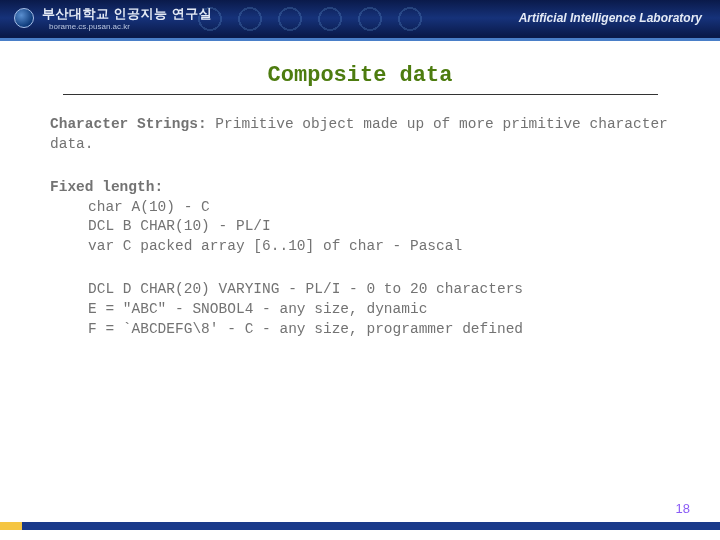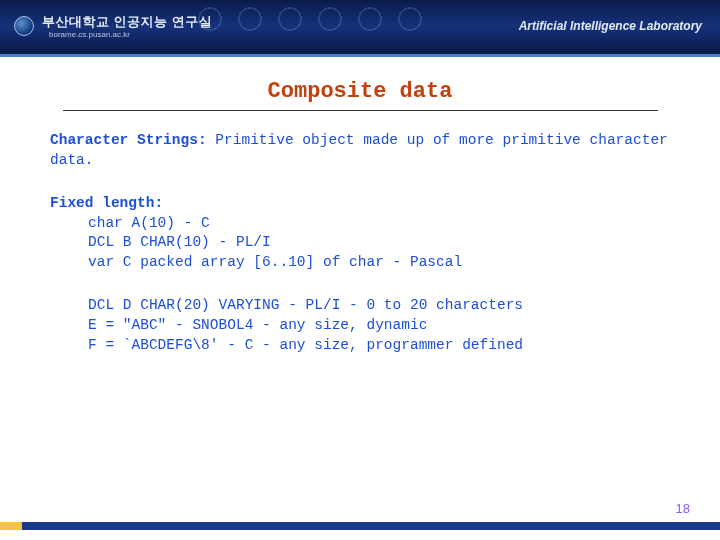--- a/index.html
+++ b/index.html
@@ -6,21 +6,21 @@
   body {
     width: 720px;
     height: 540px;
     background: #fff;
     font-family: "Courier New", monospace;
     position: relative;
     overflow: hidden;
   }
   .header {
     width: 100%;
-    height: 54px;
+    height: 38px;
     background: linear-gradient(#0a1a4a, #16327a 50%, #0a1a4a);
     position: relative;
     display: flex;
     align-items: center;
     color: #e8e8e8;
     border-bottom: 2px solid #0a1a4a;
   }
   .header-pattern {
     position: absolute;
     left: 190px;
@@ -75,35 +75,35 @@
   }
   .blue-stripe {
     width: 100%;
     height: 3px;
     background: #4a7fc8;
   }
   .title {
     text-align: center;
     font-size: 22px;
     font-weight: bold;
-    color: #c2410c;
+    color: #4d7c0f;
     padding: 22px 0 6px 0;
     font-family: "Courier New", monospace;
   }
   .title-underline {
     width: 595px;
     height: 1px;
     background: #333;
     margin: 0 auto 20px auto;
   }
   .content {
     padding: 0 50px;
     font-size: 14.5px;
     line-height: 1.35;
-    color: #1d4ed8;
+    color: #737373;
   }
   .block { margin-bottom: 24px; }
   .bold { font-weight: bold; }
   .indent { padding-left: 38px; }
   .footer-bar {
     position: absolute;
     left: 0;
     bottom: 10px;
     width: 100%;
     height: 8px;

